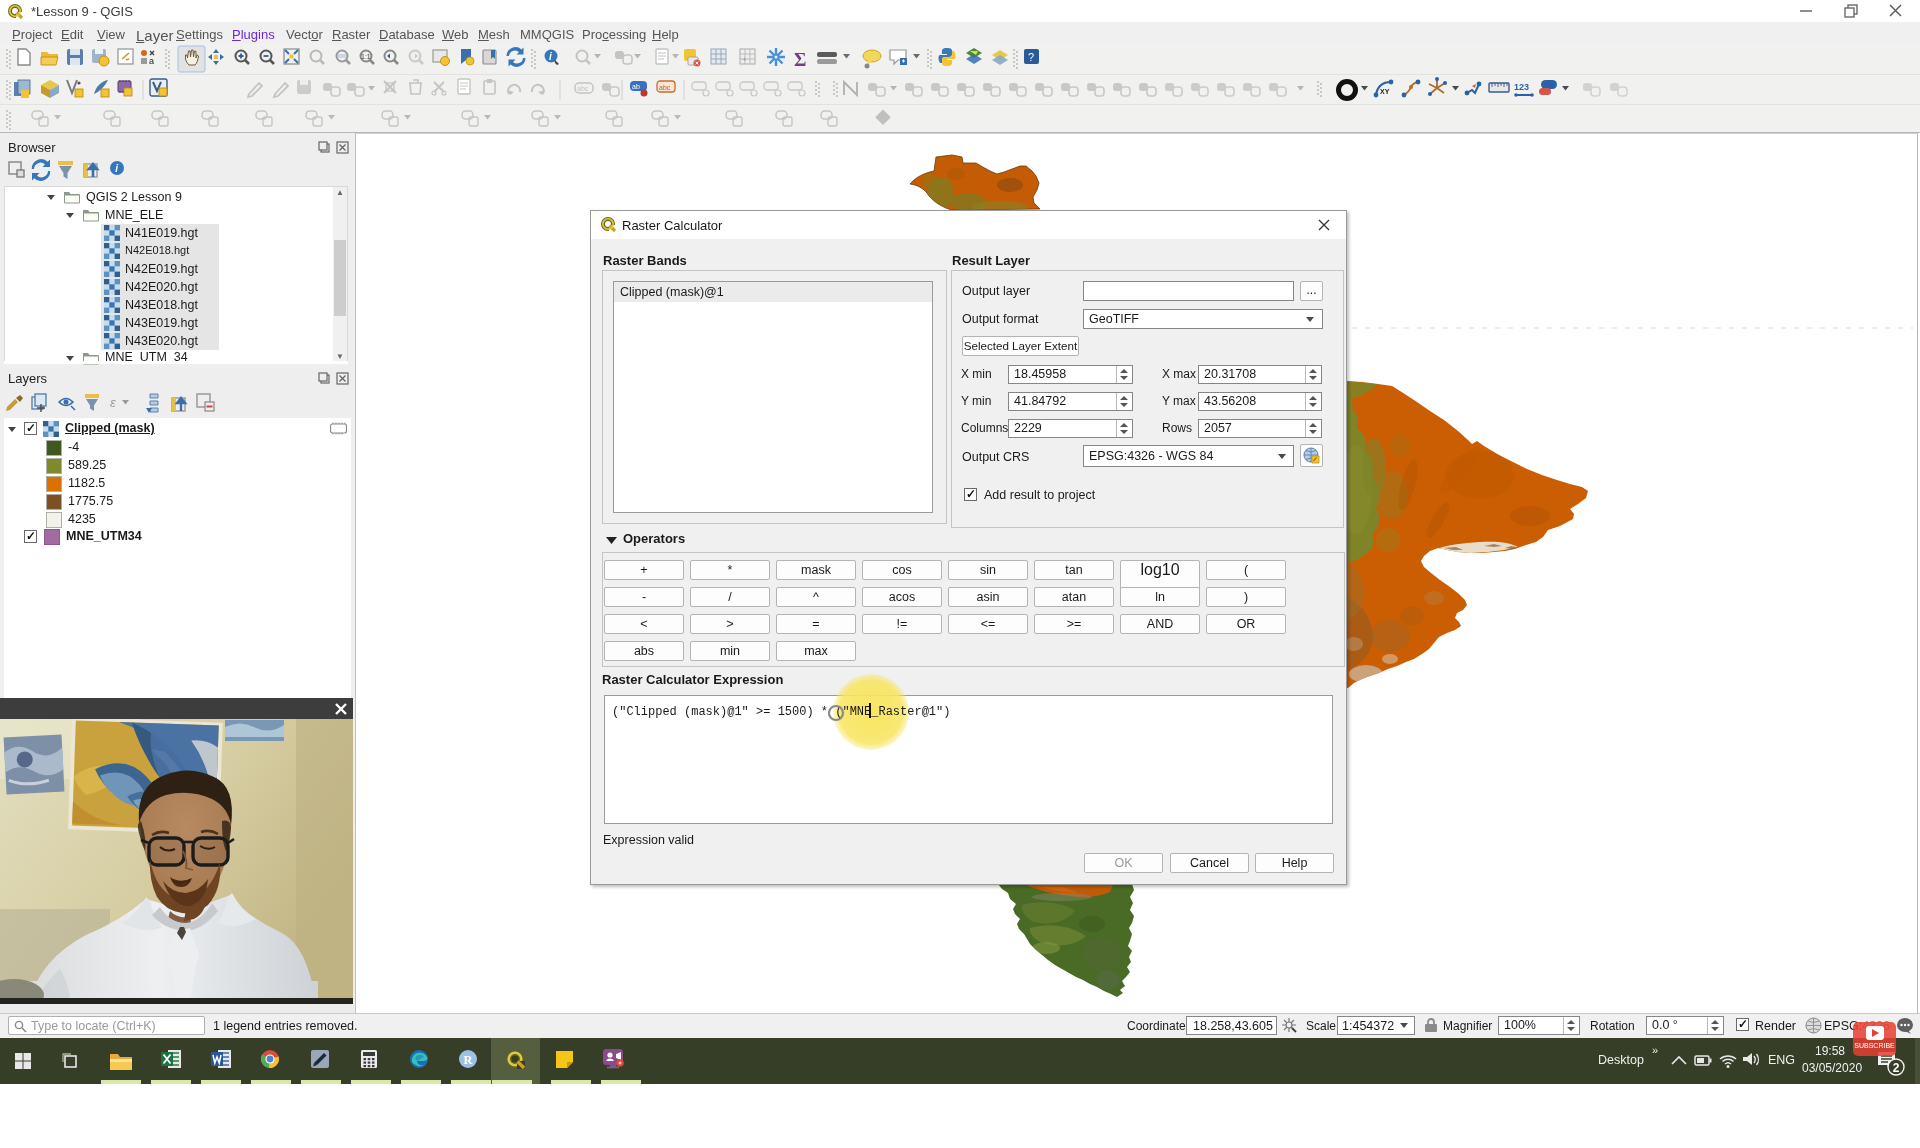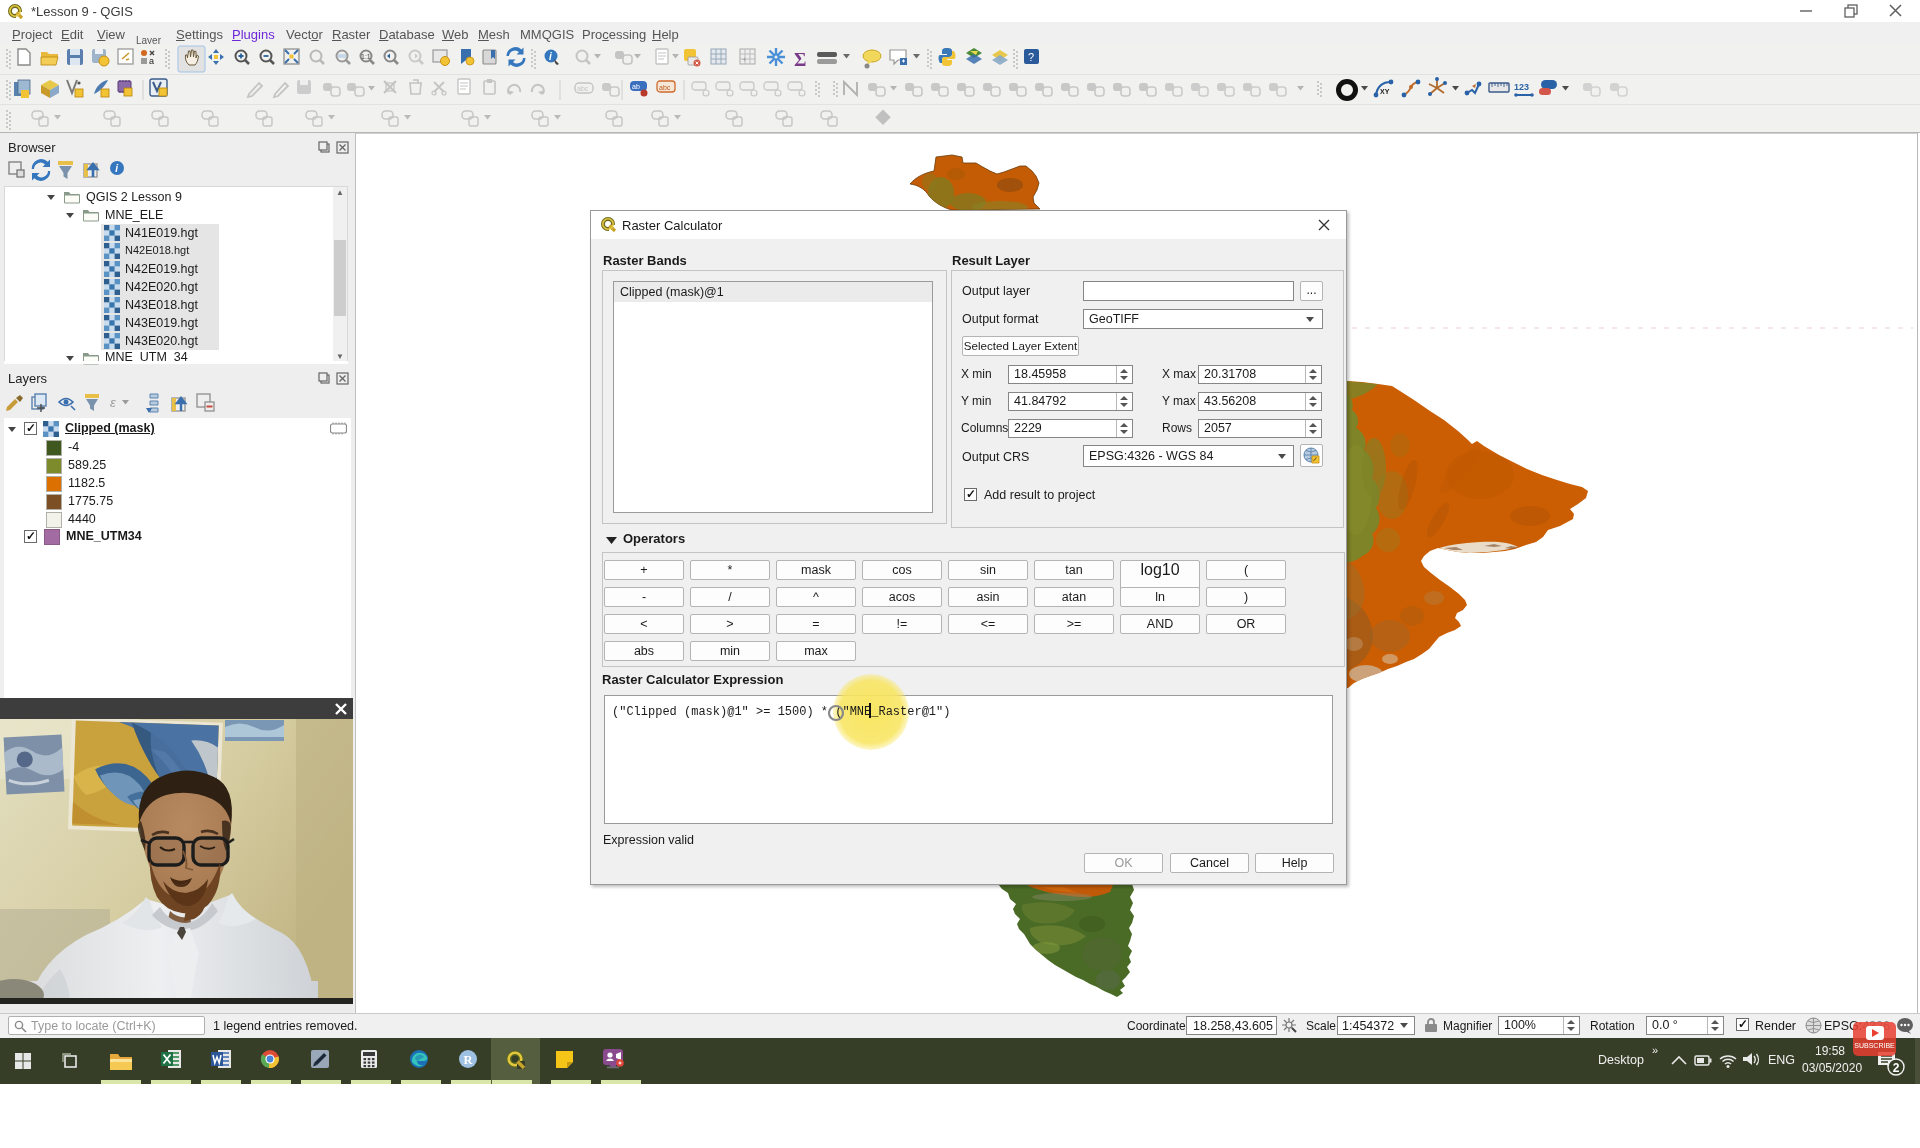--- a/index.html
+++ b/index.html
@@ -23,21 +23,21 @@
 <svg class="abs" style="left:1780px;top:0" width="140" height="22" viewBox="0 0 140 22">
 <line x1="20" y1="11" x2="32" y2="11" stroke="#5f5f5f" stroke-width="1.4"></line>
 <rect x="68" y="5" width="9" height="9" fill="none" stroke="#5f5f5f" stroke-width="1.3"></rect>
 <rect x="65" y="8" width="9" height="9" fill="#fff" stroke="#5f5f5f" stroke-width="1.3"></rect>
 <path d="M110 5 L121 16 M121 5 L110 16" stroke="#5f5f5f" stroke-width="1.5"></path>
   </svg>
 <div class="abs" style="left:0;top:22px;width:1920px;height:22px;background:#f0f0f0"></div>
 <div class="tx" style="left:12px;top:27px;font-size:13px;color:#555"><u>P</u>roject</div>
 <div class="tx" style="left:61px;top:27px;font-size:13px;color:#555"><u>E</u>dit</div>
 <div class="tx" style="left:97px;top:27px;font-size:13px;color:#555"><u>V</u>iew</div>
-<div class="tx" style="left:136px;top:35px;font-size:10px;color:#555"><u>L</u>ayer</div>
+<div class="tx" style="left:136px;top:27px;font-size:15px;color:#555"><u>L</u>ayer</div>
 <div class="tx" style="left:176px;top:27px;font-size:13px;color:#555"><u>S</u>ettings</div>
 <div class="tx" style="left:232px;top:27px;font-size:13px;color:#6d28d9"><u>P</u>lugins</div>
 <div class="tx" style="left:286px;top:27px;font-size:13px;color:#555">Vect<u>o</u>r</div>
 <div class="tx" style="left:332px;top:27px;font-size:13px;color:#555"><u>R</u>aster</div>
 <div class="tx" style="left:379px;top:27px;font-size:13px;color:#555"><u>D</u>atabase</div>
 <div class="tx" style="left:442px;top:27px;font-size:13px;color:#555"><u>W</u>eb</div>
 <div class="tx" style="left:478px;top:27px;font-size:13px;color:#555"><u>M</u>esh</div>
 <div class="tx" style="left:520px;top:27px;font-size:13px;color:#555">MMQGIS</div>
 <div class="tx" style="left:582px;top:27px;font-size:13px;color:#555">Pro<u>c</u>essing</div>
 <div class="tx" style="left:652px;top:27px;font-size:13px;color:#555"><u>H</u>elp</div>
@@ -872,21 +872,21 @@
   </svg>
 <div class="abs" style="left:46px;top:440px;width:16px;height:16px;background:#3f5820;border:1px solid #b0b0a8"></div>
 <div class="tx" style="left:68px;top:440px;font-size:12.5px">-4</div>
 <div class="abs" style="left:46px;top:458px;width:16px;height:16px;background:#7d8b2c;border:1px solid #b0b0a8"></div>
 <div class="tx" style="left:68px;top:458px;font-size:12.5px">589.25</div>
 <div class="abs" style="left:46px;top:476px;width:16px;height:16px;background:#dc7000;border:1px solid #b0b0a8"></div>
 <div class="tx" style="left:68px;top:476px;font-size:12.5px">1182.5</div>
 <div class="abs" style="left:46px;top:494px;width:16px;height:16px;background:#7d4f24;border:1px solid #b0b0a8"></div>
 <div class="tx" style="left:68px;top:494px;font-size:12.5px">1775.75</div>
 <div class="abs" style="left:46px;top:512px;width:16px;height:16px;background:#f2f1ea;border:1px solid #b0b0a8"></div>
-<div class="tx" style="left:68px;top:512px;font-size:12.5px">4440</div>
+<div class="tx" style="left:68px;top:512px;font-size:12.5px">4235</div>
 <div class="cb" style="left:24px;top:530px"></div>
 <div class="ck" style="left:26px;top:529px">✓</div>
 <div class="abs" style="left:44px;top:529px;width:16px;height:16px;background:#a26ba2;border:1px solid #8a5a8a"></div>
 <div class="tx b" style="left:66px;top:529px;font-size:12.5px">MNE_UTM34</div>
 <div class="abs" style="left:0;top:698px;width:353px;height:21px;background:#3d3d3d"></div>
 <svg class="abs" style="left:334px;top:702px" width="15" height="14" viewBox="0 0 15 14">
     <path d="M2 2 L12 12 M12 2 L2 12" stroke="#fff" stroke-width="2.4"></path>
   </svg>
 <svg class="abs" style="left:0;top:719px" width="353" height="285" viewBox="0 0 353 285">
 <defs>

